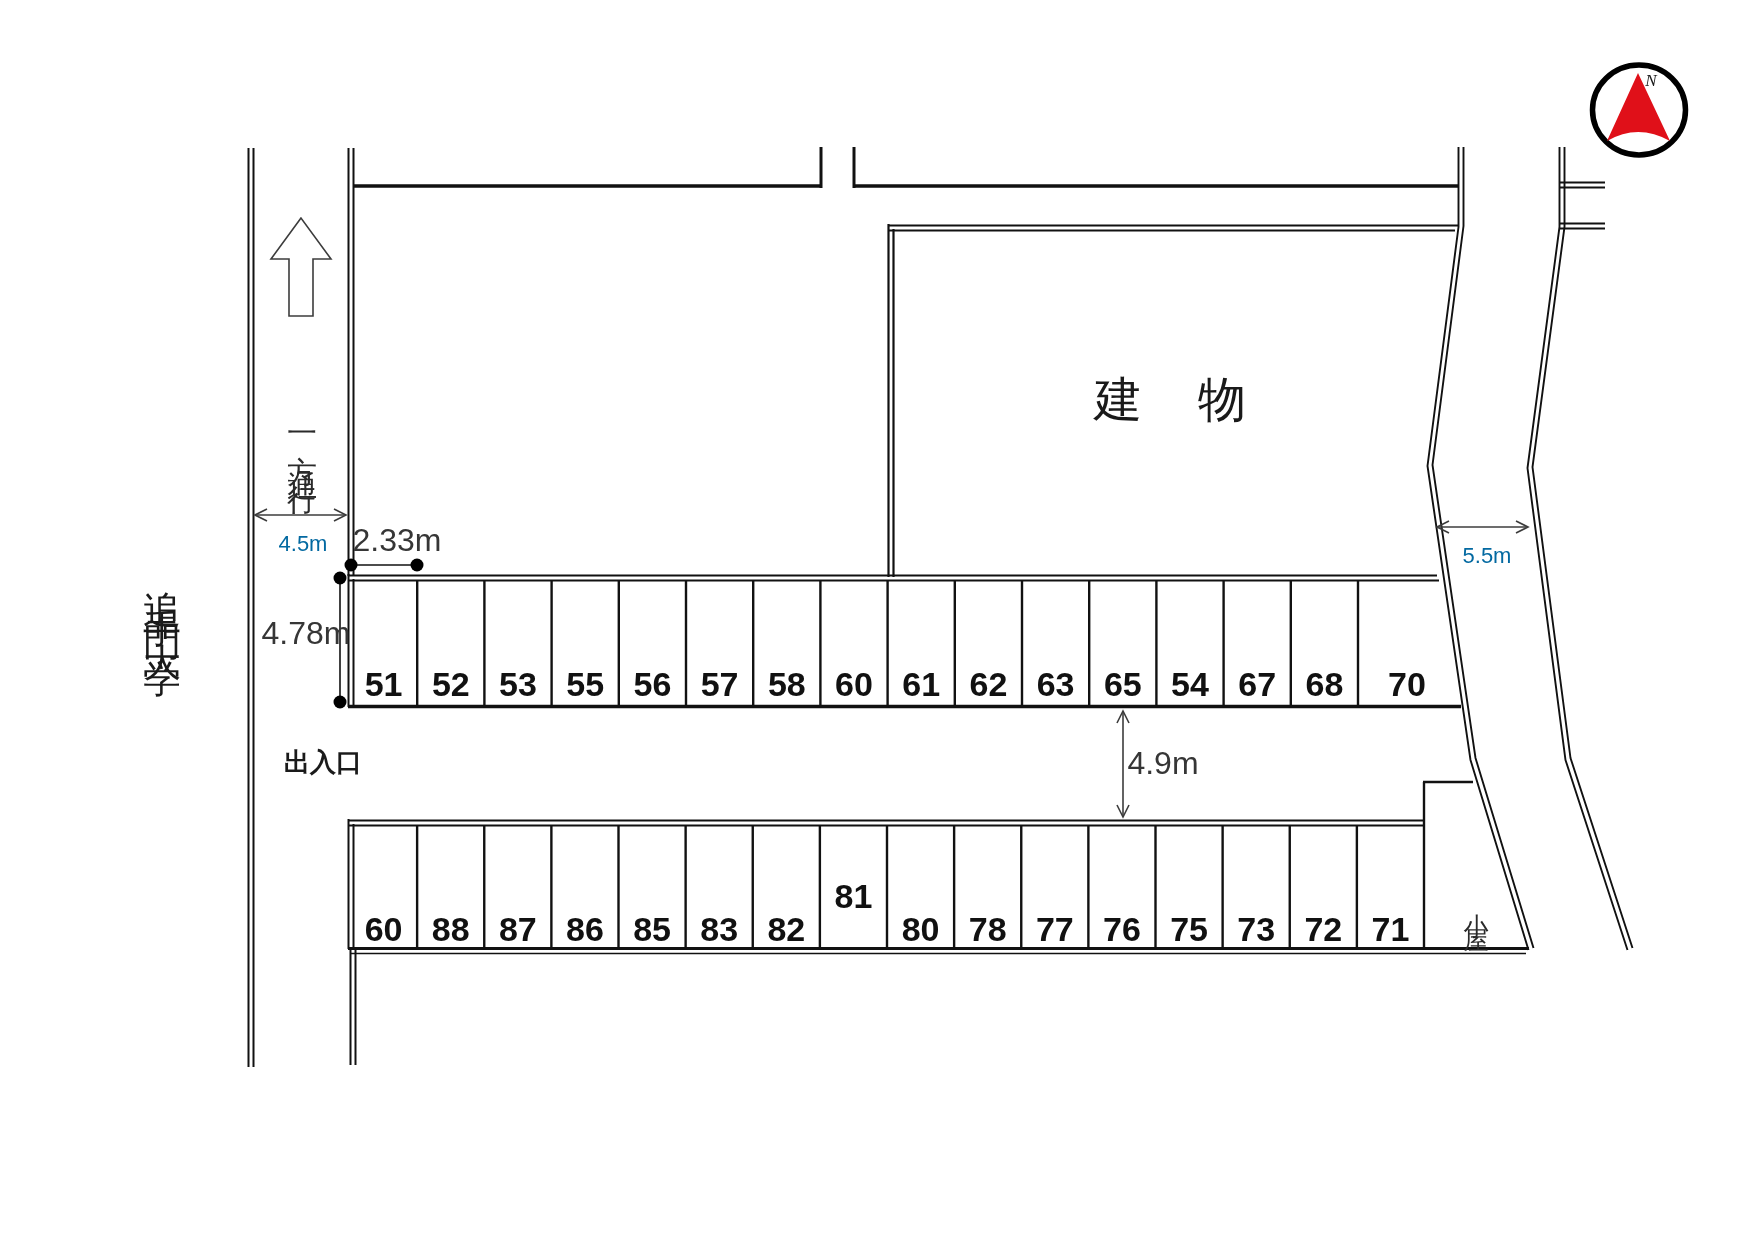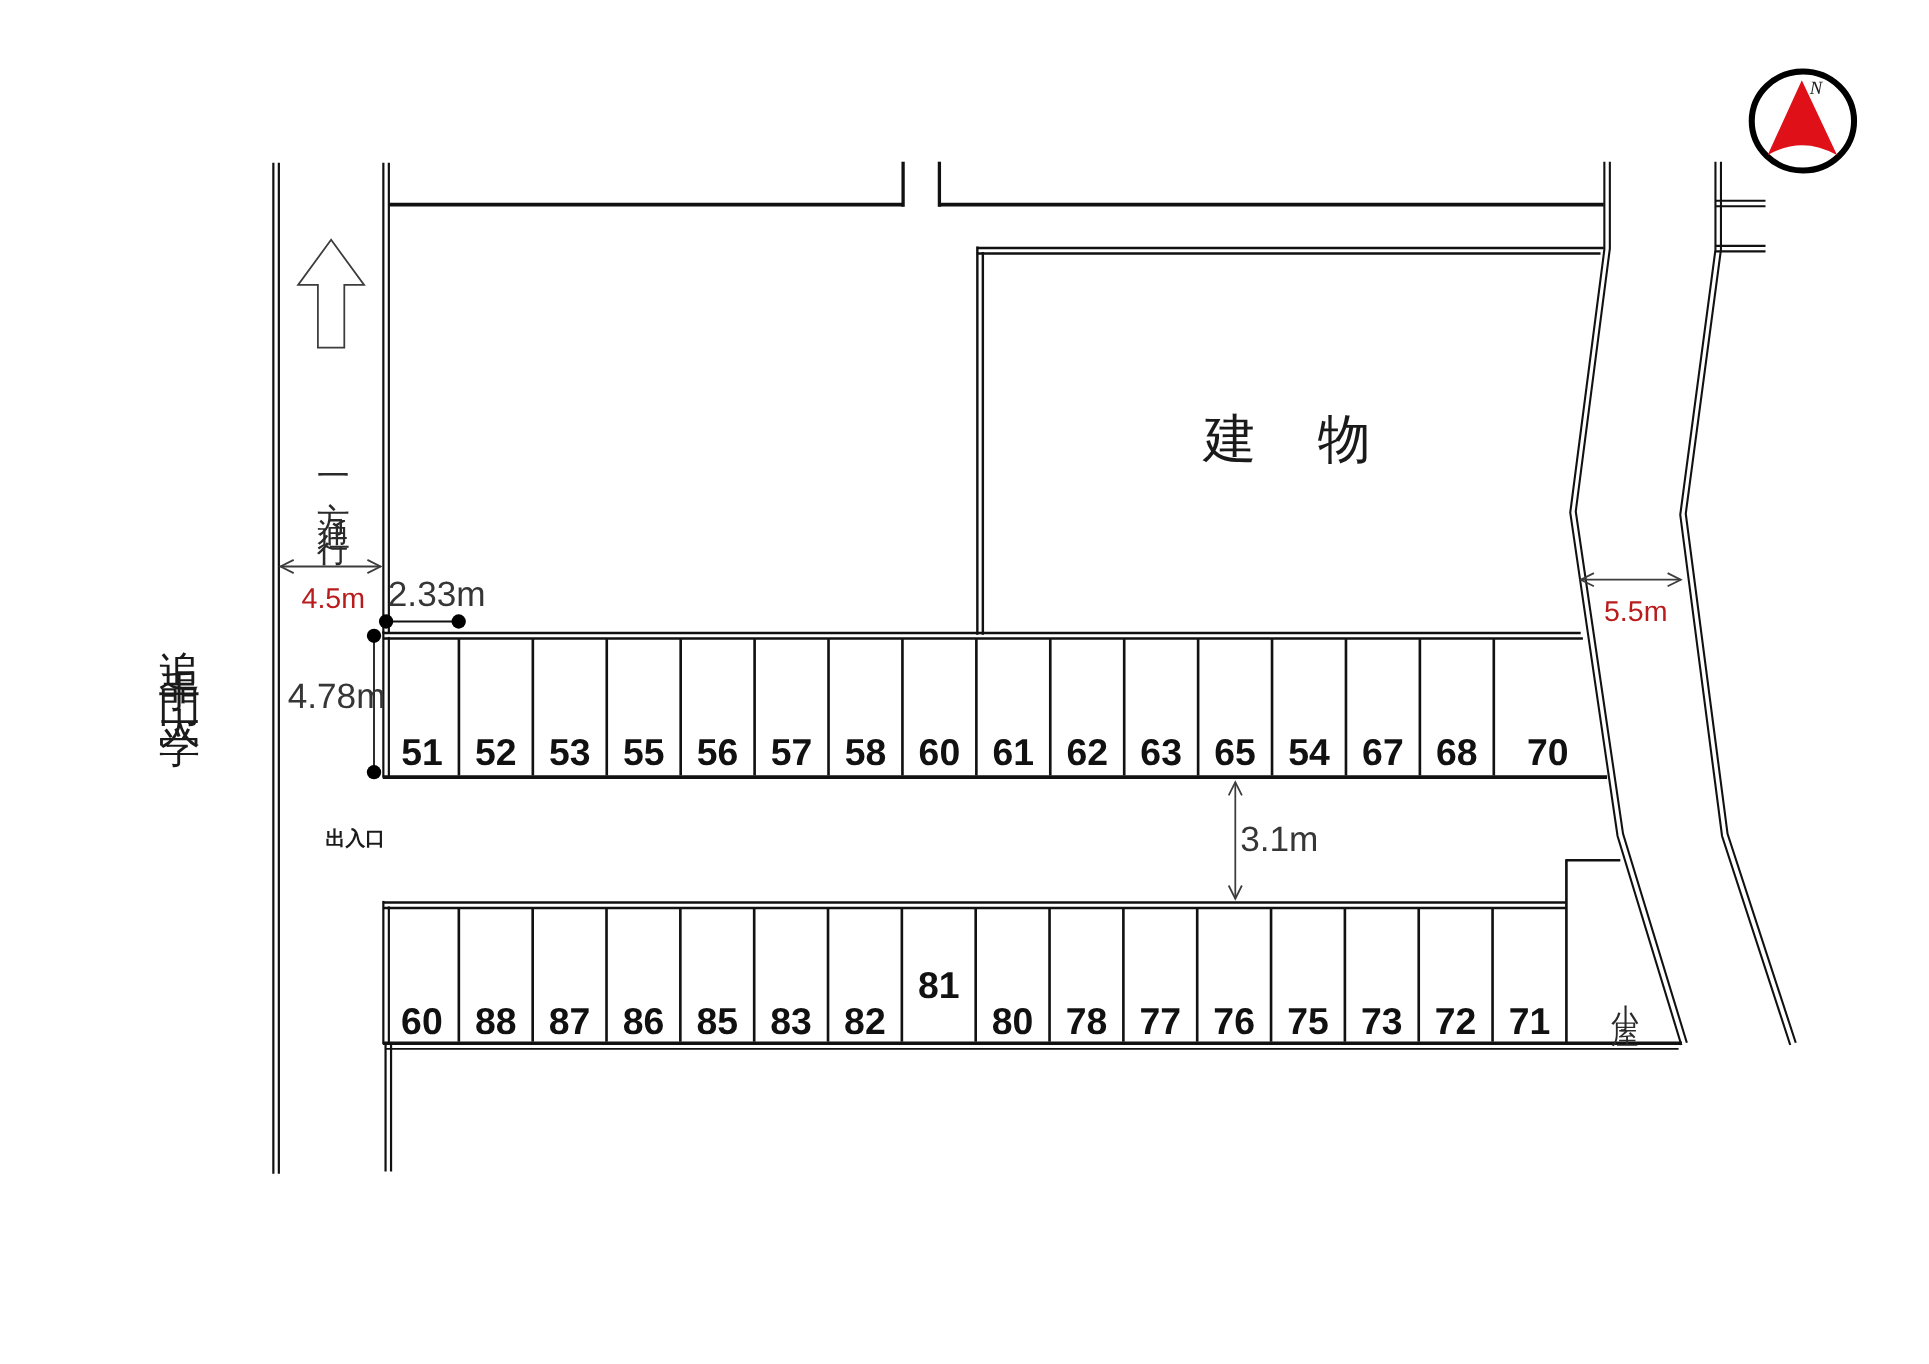--- a/index.html
+++ b/index.html
@@ -19,22 +19,22 @@
     line-height:1;
   }
   .vert{
     writing-mode:vertical-rl;
     text-orientation:upright;
   }
   .u-label{font-size:38px;letter-spacing:17px;}
   .oneway-label{font-size:30px;letter-spacing:15px;color:#2a2a2a;}
   .building-label{font-size:48px;letter-spacing:4px;}
   .shed-label{font-size:25px;letter-spacing:16px;color:#2a2a2a;}
-  .entrance-label{font-size:18px;font-weight:bold;}
-  .meas{font-size:26px;color:#b91c1c;}
+  .entrance-label{font-size:26px;font-weight:bold;}
+  .meas{font-size:22px;color:#0369a1;}
   .meas-sm{font-size:32px;color:#363636;}
   .north-label{font-size:17px;font-style:italic;font-family:"Liberation Serif",serif;}
   .stall-num{
     position:absolute;
     transform:translate(-50%,-50%);
     font-size:34px;
     font-weight:bold;
     color:#111;
     line-height:1;
   }
@@ -174,21 +174,21 @@
 
   <div class="lbl vert u-label" style="left:162px;top:604px;">追手門大学</div>
   <div class="lbl vert oneway-label" style="left:302px;top:447px;">一方通行</div>
   <div class="lbl entrance-label" style="left:323px;top:762px;">出入口</div>
   <div class="lbl building-label" style="left:1172px;top:400px;">建　物</div>
   <div class="lbl vert shed-label" style="left:1476px;top:909px;">小屋</div>
 
   <div class="lbl meas" style="left:303px;top:544px;">4.5m</div>
   <div class="lbl meas-sm" style="left:397px;top:540px;">2.33m</div>
   <div class="lbl meas-sm" style="left:306px;top:633px;">4.78m</div>
-  <div class="lbl meas-sm" style="left:1163px;top:763px;">3.1m</div>
+  <div class="lbl meas-sm" style="left:1163px;top:763px;">4.9m</div>
   <div class="lbl meas" style="left:1487px;top:556px;">5.5m</div>
 
   <div class="lbl north-label" style="left:1651px;top:80px;">N</div>
 
   <div id="top-row-nums">
       <div class="stall-num" style="left: 383.6px; top: 684px;">51</div>
       <div class="stall-num" style="left: 450.8px; top: 684px;">52</div>
       <div class="stall-num" style="left: 518px; top: 684px;">53</div>
       <div class="stall-num" style="left: 585.2px; top: 684px;">55</div>
       <div class="stall-num" style="left: 652.4px; top: 684px;">56</div>

